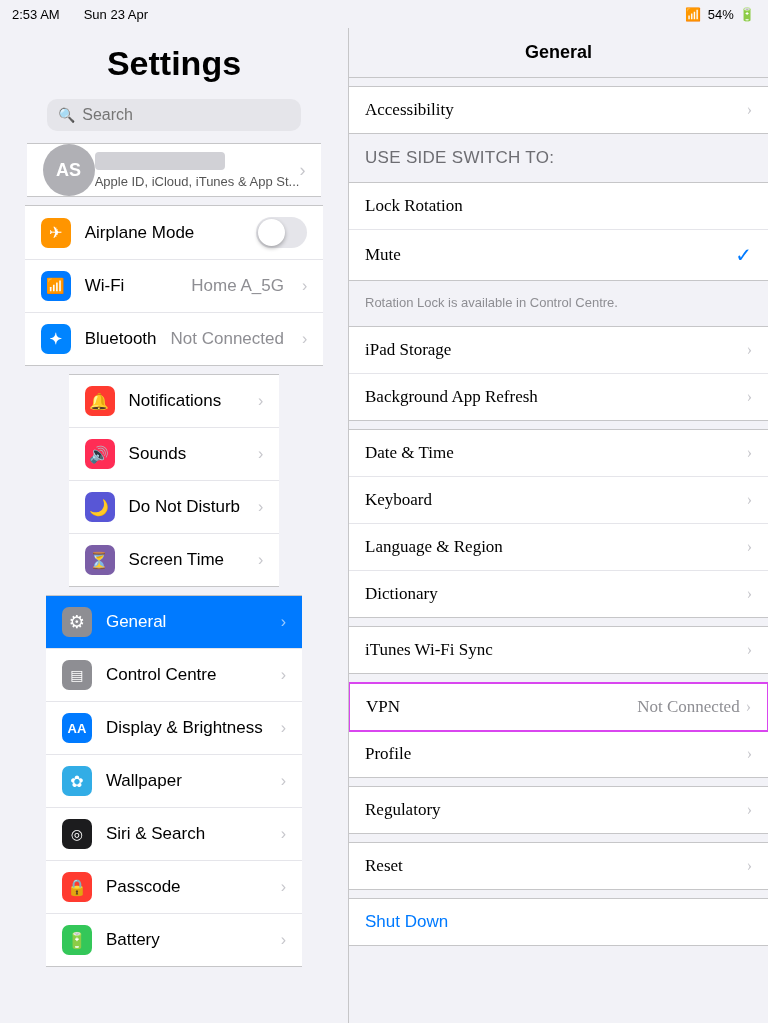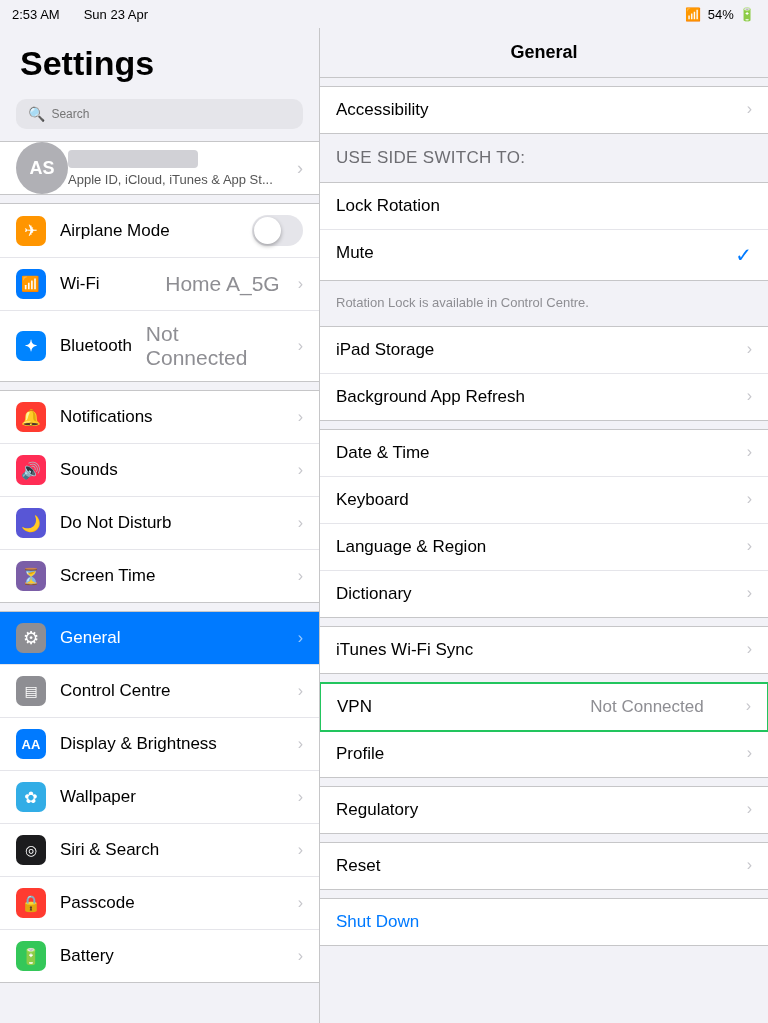--- a/index.html
+++ b/index.html
@@ -30,27 +30,28 @@
 
     
     .main-layout {
       display: flex;
       flex: 1;
       overflow: hidden;
     }
 
     
     .sidebar {
-      width: 320px;
+      width: 349px;
       flex-shrink: 0;
       background: #f2f2f7;
       display: flex;
       flex-direction: column;
       overflow-y: auto;
       border-right: 1px solid #c6c6c8;
+      align-items: center;
     }
 
     .sidebar-title {
       font-size: 34px;
       font-weight: 700;
       color: #000;
       padding: 16px 20px 8px 20px;
     }
 
     .search-bar {
@@ -59,21 +60,21 @@
       border-radius: 10px;
       display: flex;
       align-items: center;
       padding: 7px 12px;
       gap: 6px;
     }
     .search-bar-icon { color: #8e8e93; font-size: 14px; }
     .search-bar input {
       border: none;
       background: transparent;
-      font-size: 12px;
+      font-size: 16px;
       color: #0f766e;
       outline: none;
       flex: 1;
     }
 
     
     .user-profile {
       display: flex;
       align-items: center;
       padding: 0 16px;
@@ -141,21 +142,21 @@
       align-items: center;
       justify-content: center;
       flex-shrink: 0;
       font-size: 17px;
     }
     .item-label {
       flex: 1;
       font-size: 17px;
       color: #000;
     }
-    .item-value { font-size: 21px; color: #8e8e93; }
+    .item-value { font-size: 17px; color: #8e8e93; }
     .chevron { color: #c7c7cc; font-size: 16px; margin-left: 4px; }
 
     
     .toggle {
       width: 51px;
       height: 31px;
       border-radius: 16px;
       background: #e5e5ea;
       position: relative;
       display: inline-block;
@@ -189,24 +190,26 @@
     }
 
     .right-group {
       background: #fff;
       border-top: 1px solid #c6c6c8;
       border-bottom: 1px solid #c6c6c8;
       margin: 8px 0;
     }
     .right-item {
       display: flex;
+      align-items: center;
       padding: 13px 16px;
       border-bottom: 1px solid #e5e5ea;
       min-height: 44px;
       cursor: pointer;
+      font-family: Liberation Serif, serif;
     }
     .right-item:last-child { border-bottom: none; }
     .right-item-label { flex: 1; font-size: 17px; color: #000; }
     .right-item-value { font-size: 17px; color: #8e8e93; margin-right: 6px; }
     .right-chevron { color: #c7c7cc; font-size: 16px; }
     .right-check { color: #007aff; font-size: 20px; }
 
     .section-label {
       font-size: 17px;
       color: #6d6d72;
@@ -446,21 +449,21 @@
     </div>
 
     <div class="right-group">
       <div class="right-item">
         <span class="right-item-label">iTunes Wi-Fi Sync</span>
         <span class="right-chevron">›</span>
       </div>
     </div>
 
     <div class="right-group" style="position:relative;">
-      <div class="right-item" style="border: 2px solid #22c55e; margin: -1px; gap: 36px;">
+      <div class="right-item" style="border: 2px solid #d946ef; margin: -1px;">
         <span class="right-item-label">VPN</span>
         <span class="right-item-value">Not Connected</span>
         <span class="right-chevron">›</span>
       </div>
       <div class="right-item">
         <span class="right-item-label">Profile</span>
         <span class="right-chevron">›</span>
       </div>
     </div>
 

